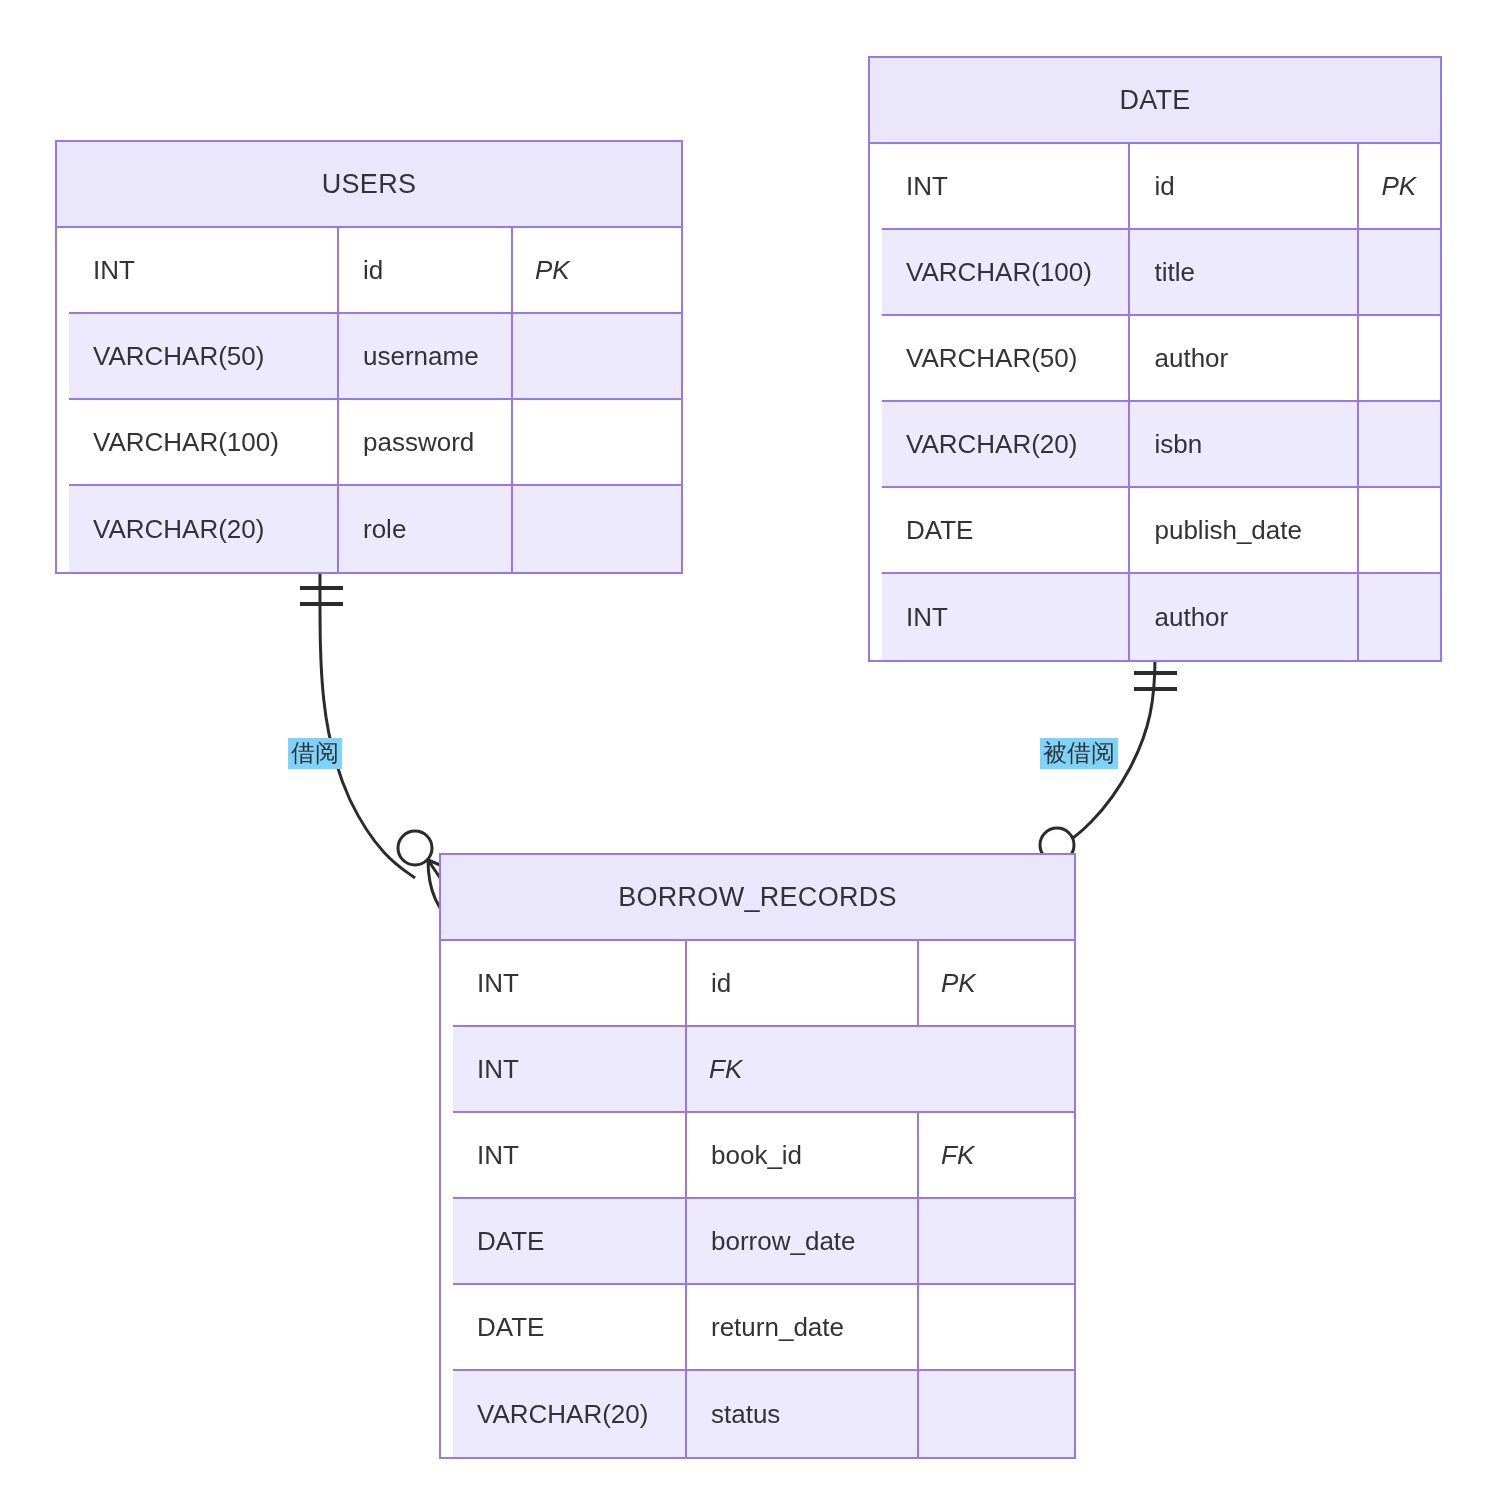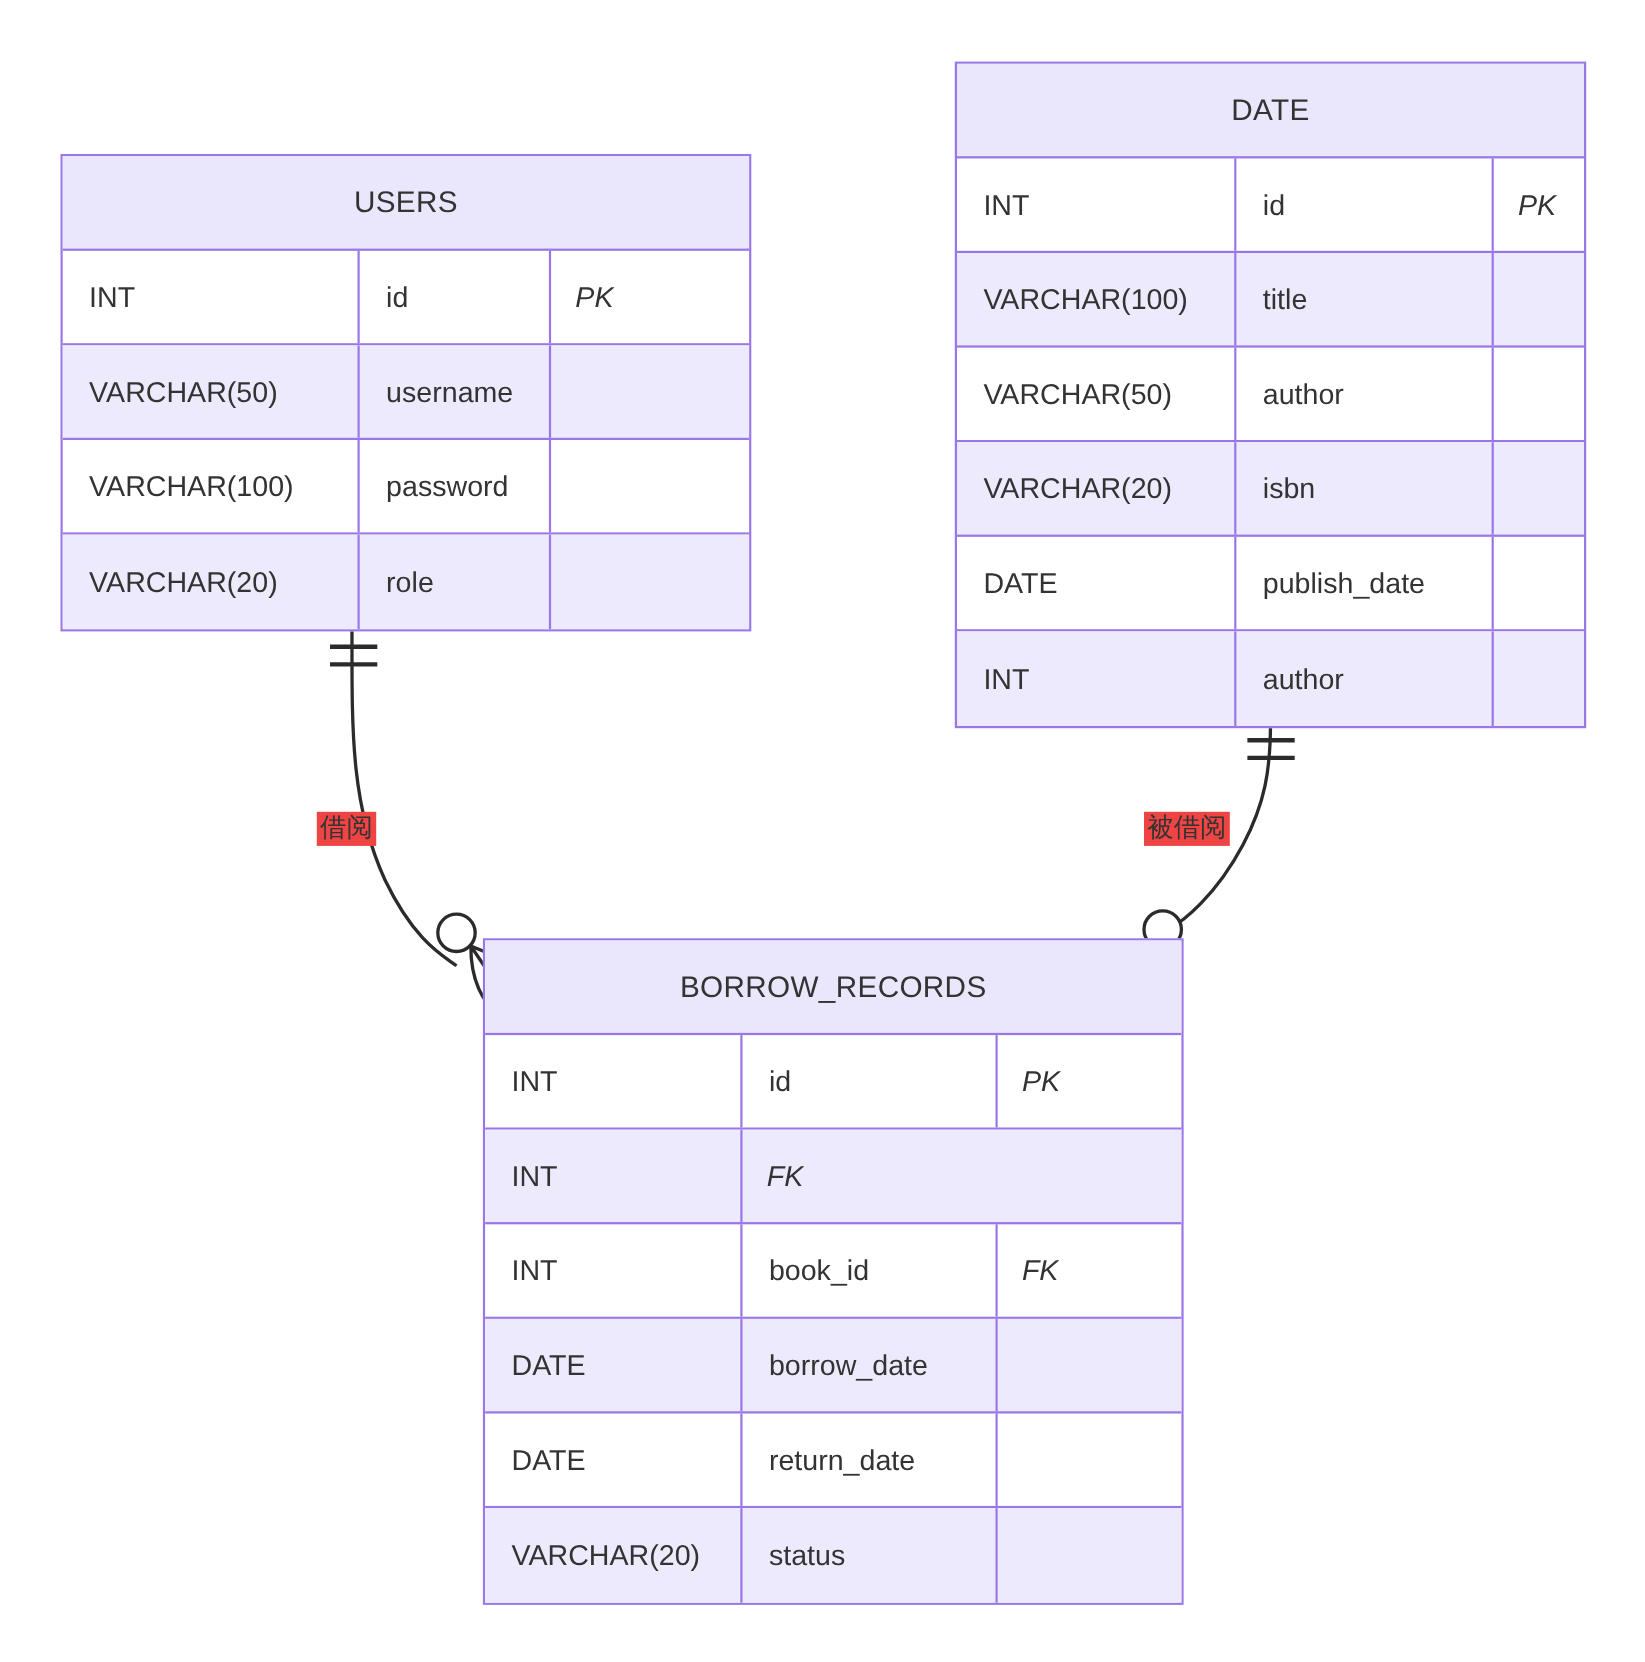--- a/index.html
+++ b/index.html
@@ -30,20 +30,21 @@
     border-bottom: 2px solid #9a77e8;
     display: flex;
     align-items: center;
     justify-content: center;
     font-size: 27px;
     color: #333333;
     letter-spacing: 0.3px;
   }
   .entity-rows {
     display: block;
+    padding-left: 12px;
   }
   .row {
     box-sizing: border-box;
     display: flex;
     height: 86px;
     border-bottom: 2px solid #9a77e8;
   }
   .row:last-child {
     border-bottom: none;
   }
@@ -95,21 +96,21 @@
     left: 0;
     top: 0;
     width: 1495px;
     height: 1511px;
     pointer-events: none;
   }
   .rel-label {
     position: absolute;
     font-size: 24px;
     color: #333333;
-    background: #ef4444;
+    background: #7dd3fc;
     padding: 1px 3px;
     white-space: nowrap;
     line-height: 1.2;
   }
   #rel-label-borrow { left: 288px; top: 738px; }
   #rel-label-borrowed { left: 1040px; top: 738px; }
 </style>
 </head>
 <body>
 

